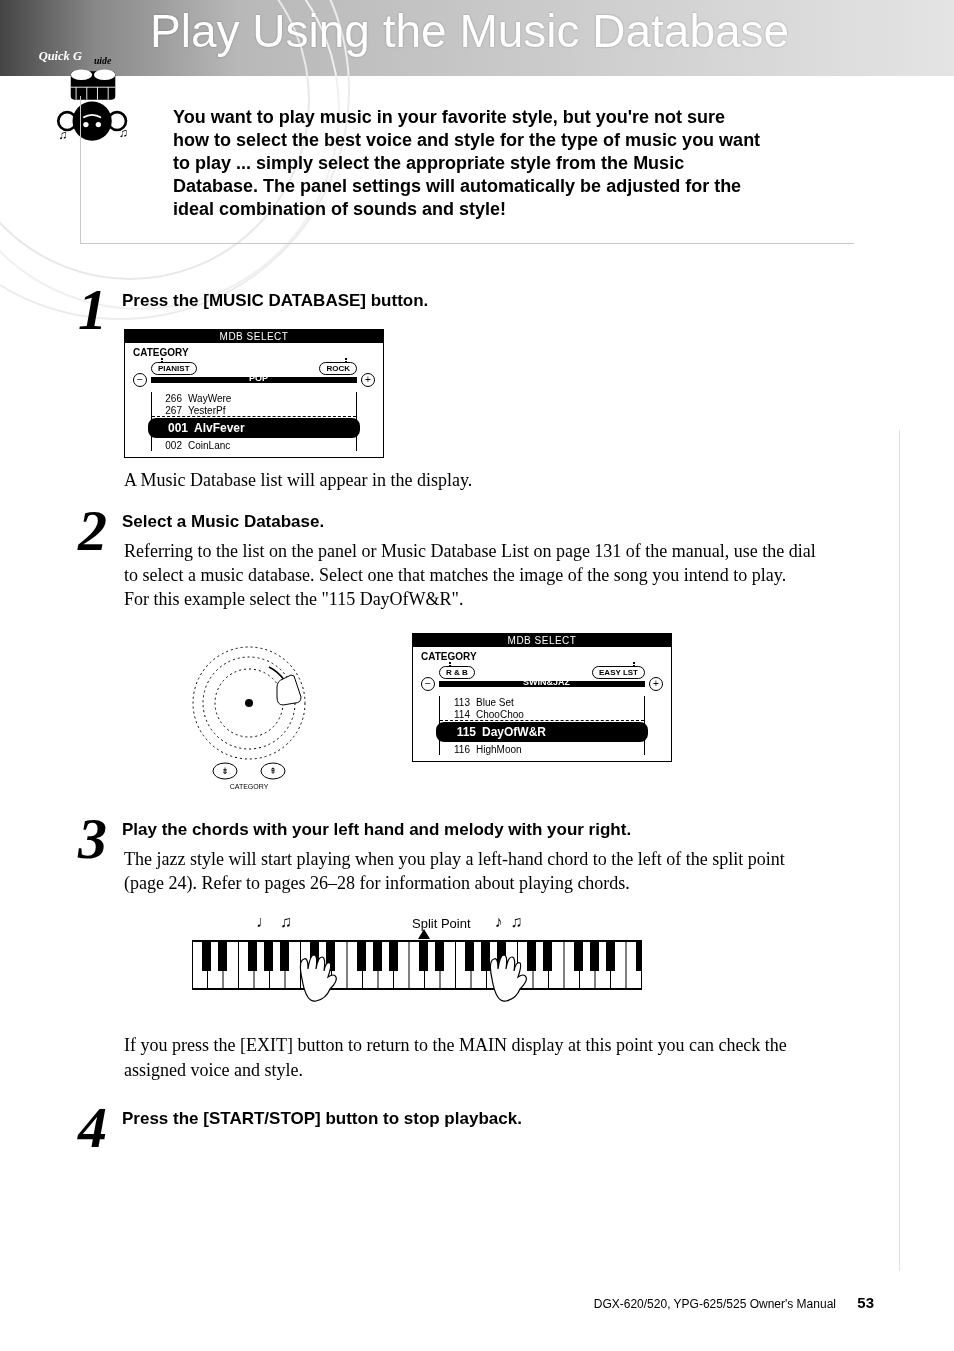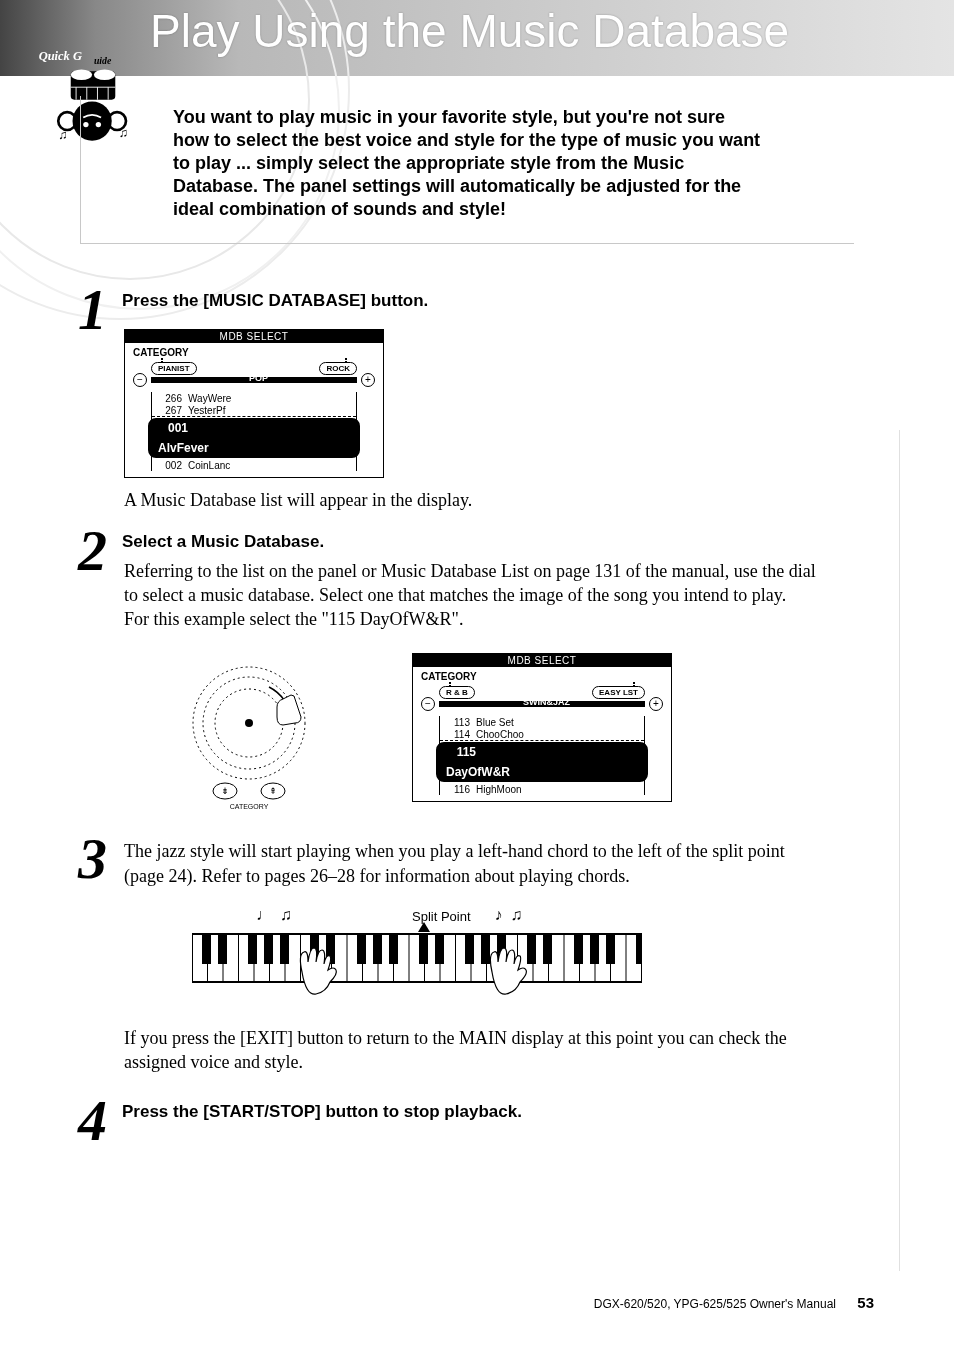--- a/index.html
+++ b/index.html
@@ -83,21 +83,21 @@
   .lcd-slider .tab.right { right:18px; }
   .lcd-slider .knob { position:absolute; top:13px; width:14px; height:14px; border:1px solid #000; border-radius:50%; background:#fff; font-size:10px; text-align:center; line-height:12px; }
   .lcd-slider .knob.kl { left:0; }
   .lcd-slider .knob.kr { right:0; }
   .lcd-slider .tickL { position:absolute; left:28px; top:-2px; width:2px; height:2px; background:#000; box-shadow: 0 3px 0 #000;}
   .lcd-slider .tickR { position:absolute; right:28px; top:-2px; width:2px; height:2px; background:#000; box-shadow: 0 3px 0 #000;}
   .lcd-list { border-left:1px solid #000; border-right:1px solid #000; margin: 0 18px; }
   .lcd-row { display:flex; gap:6px; font-size:10px; padding:0 4px; border-top:1px solid rgba(0,0,0,0); }
   .lcd-row .n { width:26px; text-align:right; }
   .lcd-row.dashed { border-bottom:1px dashed #000; }
-  .lcd-row.sel { background:#000; color:#fff; border:2px solid #000; border-radius:8px; margin:1px -4px; padding:1px 8px; font-size:12px; font-weight:700;flex-direction:column;}
+  .lcd-row.sel { background:#000; color:#fff; border:2px solid #000; border-radius:8px; margin:1px -4px; padding:1px 8px; font-size:12px; font-weight:700;}
   .lcd-row.sel .n { width:30px; }
 
   
   .fig-kbd { margin: 18px 0 14px 114px; }
   .fig-kbd svg { width: 450px; height: 90px; display:block; }
 
   
   .footer { position:absolute; bottom:40px; right:80px; font-family: Arial, sans-serif; font-size:12px; }
   .footer .pg { font-weight:700; font-size:15px; margin-left:18px; }
   .page-edge { position:absolute; right:54px; top:430px; bottom:80px; width:1px; background:#e0e0e0; }
@@ -252,20 +252,21 @@
                 <span>HighMoon</span>
               </div>
           </div>
         </div>
       </div>
     </div>
   </div>
 
   <div class="step" style="margin-top:22px;">
     <div class="step-num">3</div>
+    <div class="step-head">Play the chords with your left hand and melody with your right.</div>
     <div class="step-body">The jazz style will start playing when you play a left-hand chord to the left of the split point (page 24). Refer to pages 26–28 for information about playing chords.</div>
 
     <div class="fig-kbd">
       <div style="display:flex; align-items:flex-end; gap:0; margin-left:20px; margin-bottom:-2px;">
         <span style="width:200px; font-size:16px;">&nbsp;&nbsp;&nbsp;&nbsp;&nbsp;&nbsp;&nbsp;&nbsp;&nbsp;&nbsp;&nbsp;♩&nbsp;&nbsp;♫</span>
         <span class="sans" style="font-size:13px;">Split Point</span>
         <span style="width:140px; font-size:16px; padding-left:24px;">♪&nbsp;&nbsp;♫</span>
       </div>
       <svg viewBox="0 0 450 90">
 

